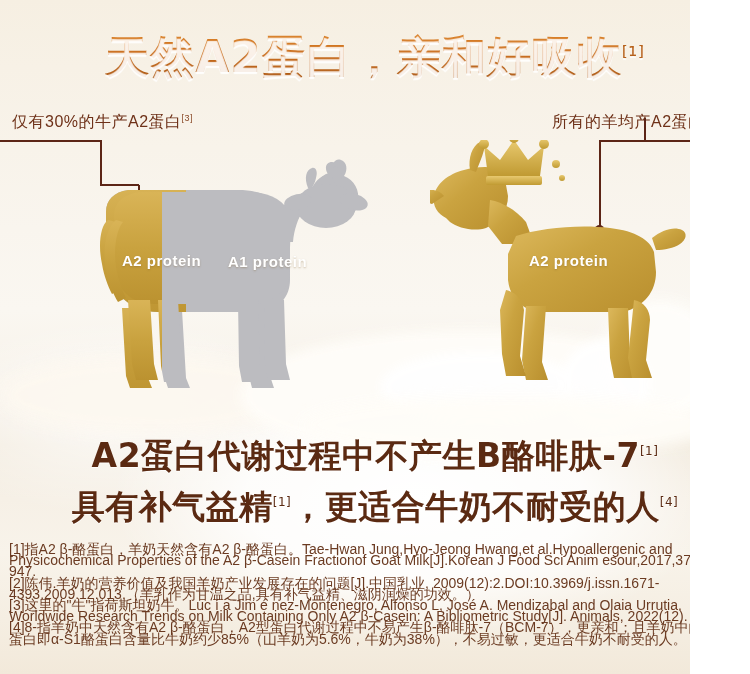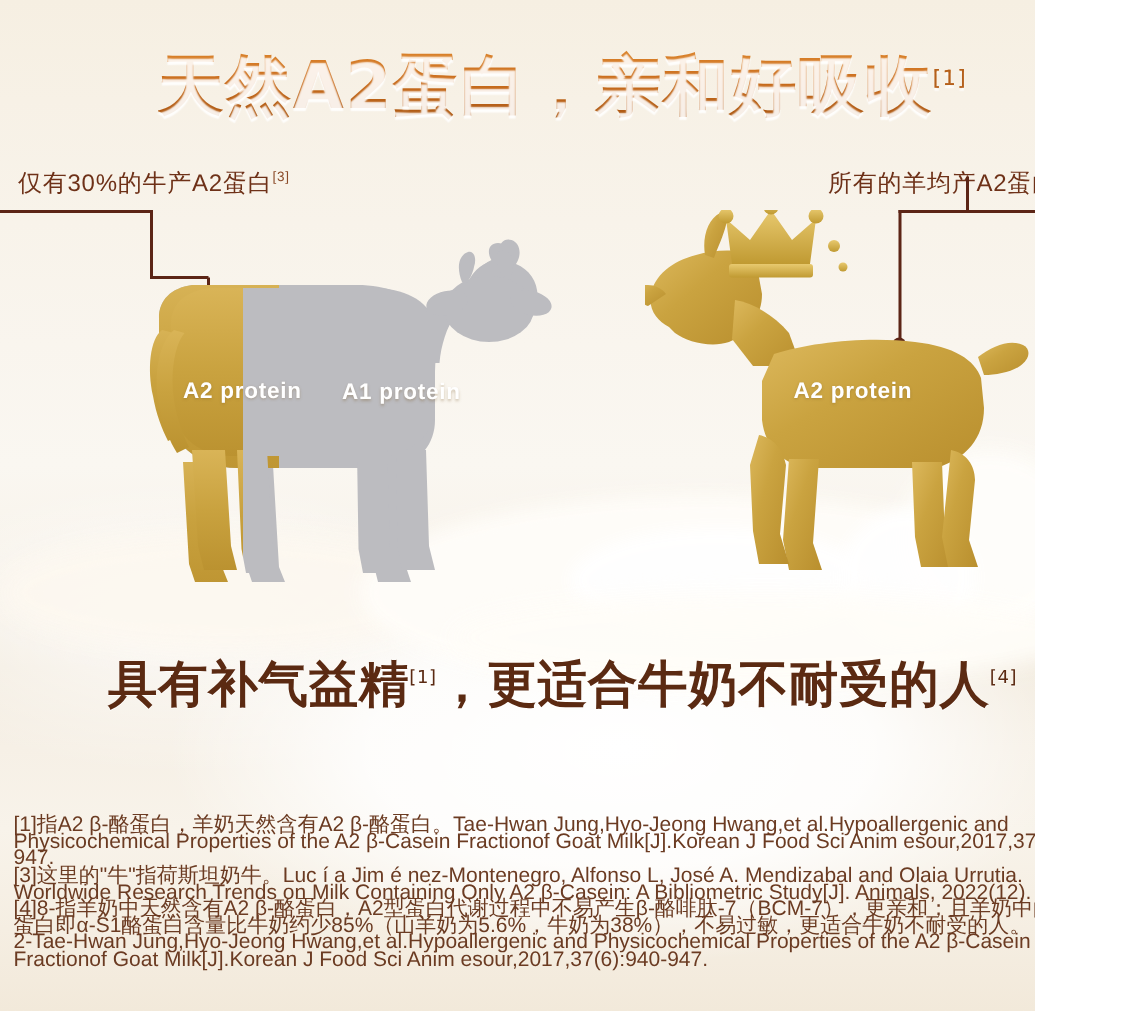--- a/index.html
+++ b/index.html
@@ -289,23 +289,24 @@
       <circle cx="84" cy="-2" r="5"></circle>
       <circle cx="114" cy="4" r="5"></circle>
       <circle cx="126" cy="24" r="4"></circle>
       <circle cx="132" cy="38" r="3"></circle>
     </g>
   </svg>
 
   <div class="protein-label" id="goat-a2-label">A2 protein</div>
 
   <div class="claims">
+    <div class="claim-line"><span>A2蛋白代谢过程中不产生B酪啡肽-7</span><span class="sup">[1]</span></div>
     <div class="claim-line"><span>具有补气益精</span><span class="sup">[1]</span><span>，更适合牛奶不耐受的人</span><span class="sup">[4]</span></div>
   </div>
 
   <div class="footnotes">
     <div class="fn">[1]指A2 β-酪蛋白，羊奶天然含有A2 β-酪蛋白。Tae-Hwan Jung,Hyo-Jeong Hwang,et al.Hypoallergenic and Physicochemical Properties of the A2 β-Casein Fractionof Goat Milk[J].Korean J Food Sci Anim esour,2017,37(6):940-947.</div>
+    <div class="fn">[2]陈伟.羊奶的营养价值及我国羊奶产业发展存在的问题[J].中国乳业, 2009(12):2.DOI:10.3969/j.issn.1671-4393.2009.12.013.（羊乳作为甘温之品,具有补气益精、滋阴润燥的功效。）</div>
     <div class="fn">[3]这里的"牛"指荷斯坦奶牛。Luc í a Jim é nez-Montenegro, Alfonso L, José A. Mendizabal and Olaia Urrutia. Worldwide Research Trends on Milk Containing Only A2 β-Casein: A Bibliometric Study[J]. Animals, 2022(12).</div>
     <div class="fn">[4]8-指羊奶中天然含有A2 β-酪蛋白，A2型蛋白代谢过程中不易产生β-酪啡肽-7（BCM-7），更亲和；且羊奶中的过敏原蛋白即α-S1酪蛋白含量比牛奶约少85%（山羊奶为5.6%，牛奶为38%），不易过敏，更适合牛奶不耐受的人。</div>
-    <div class="fn">2-Tae-Hwan Jung,Hyo-Jeong Hwang,et al.Hypoallergenic and Physicochemical Properties of the A2 β-Casein Fractionof Goat Milk[J].Korean J Food Sci Anim esour,2017,37(6):940-947.</div>
   </div>
 
 </div>
 
 </body></html>

